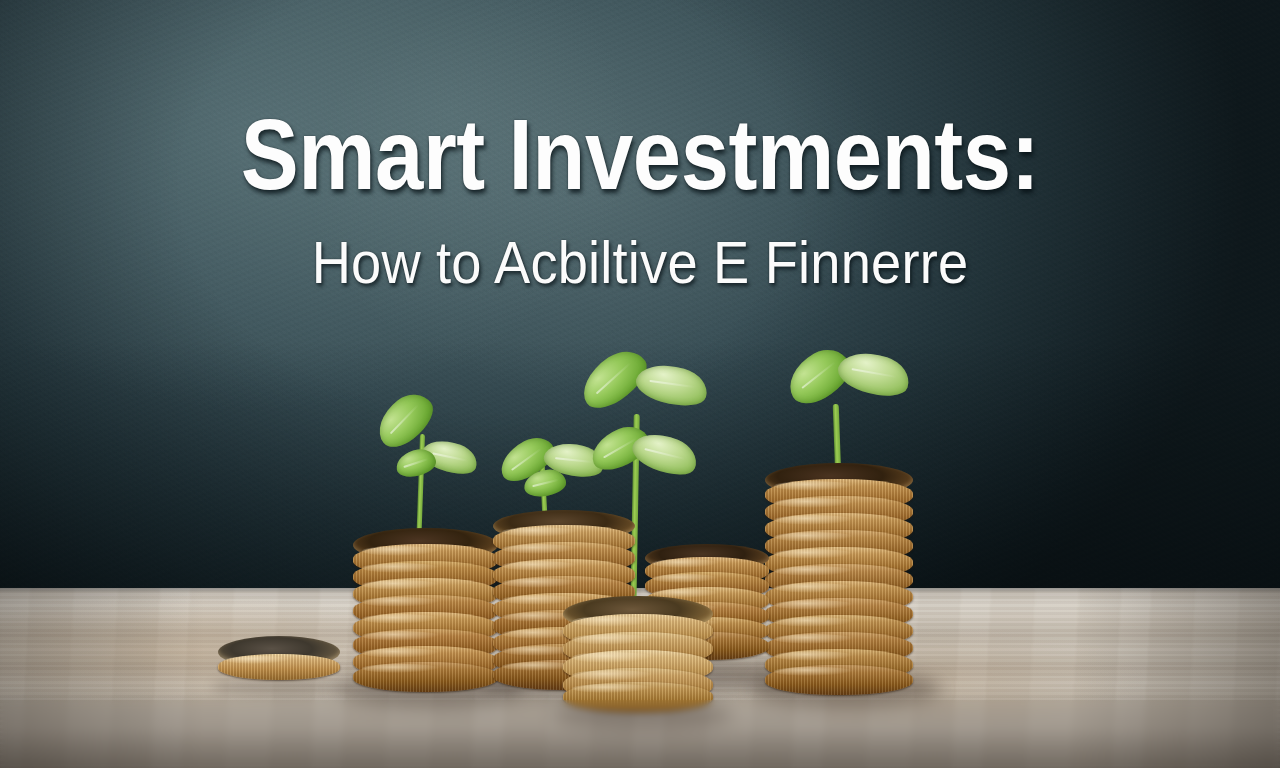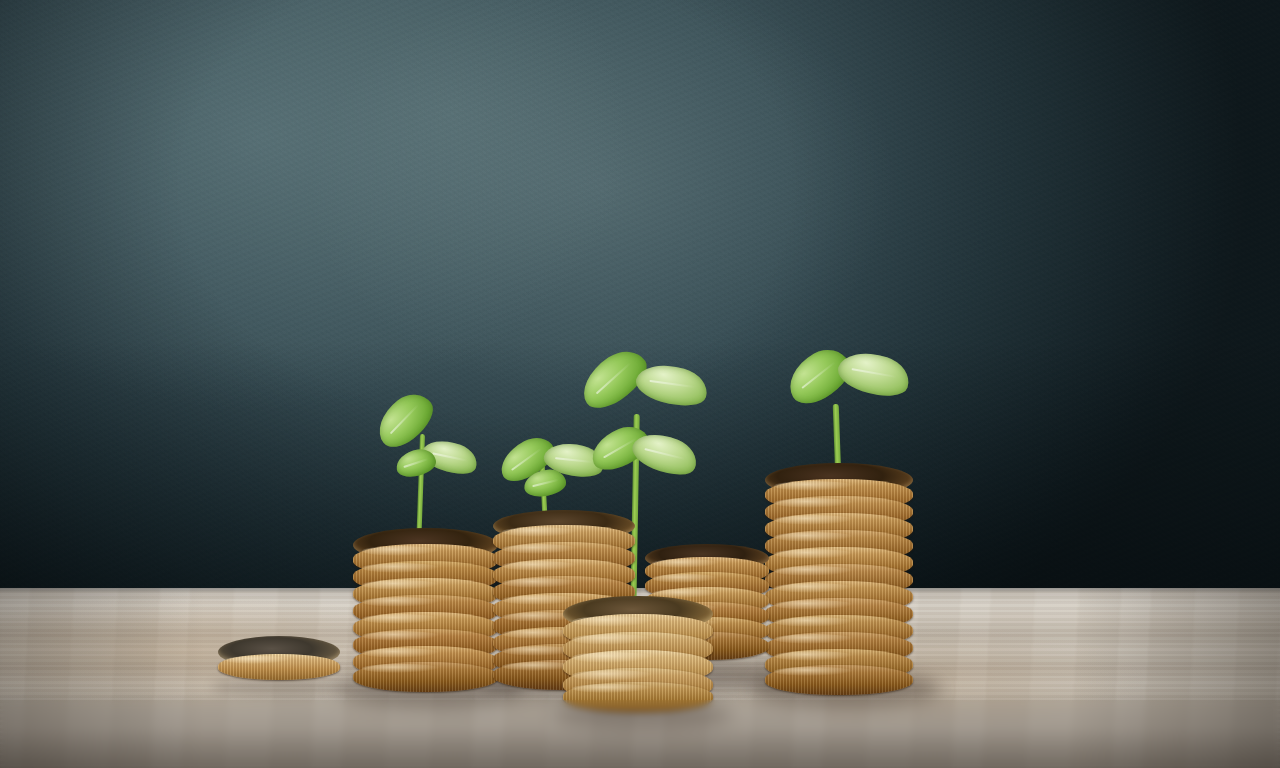--- a/index.html
+++ b/index.html
@@ -347,14 +347,20 @@
          background:radial-gradient(ellipse at 44% 40%, #5a5146 0%, #3e382e 42%, #6e5f46 78%, #a98a55 100%);
          box-shadow:inset 0 -2px 4px rgba(255,226,170,.3);"></div>
     <div class="coin" style="top:18px;width:122px;height:26px;background:linear-gradient(to bottom,#f0d9a6 0%,#dcb77a 20%,#bf8f4a 58%,#93692c 100%);">
         <div class="rim"></div>
         <div class="gloss"></div>
       </div>
   </div>
 
   <div class="table-blur-front"></div>
 
+  <div class="title-wrap">
+    <div class="title">Smart Investments:</div>
+  </div>
+  <div class="subtitle-wrap">
+    <div class="subtitle">How to Acbiltive E Finnerre</div>
+  </div>
 
 </div>
 
 </body></html>

